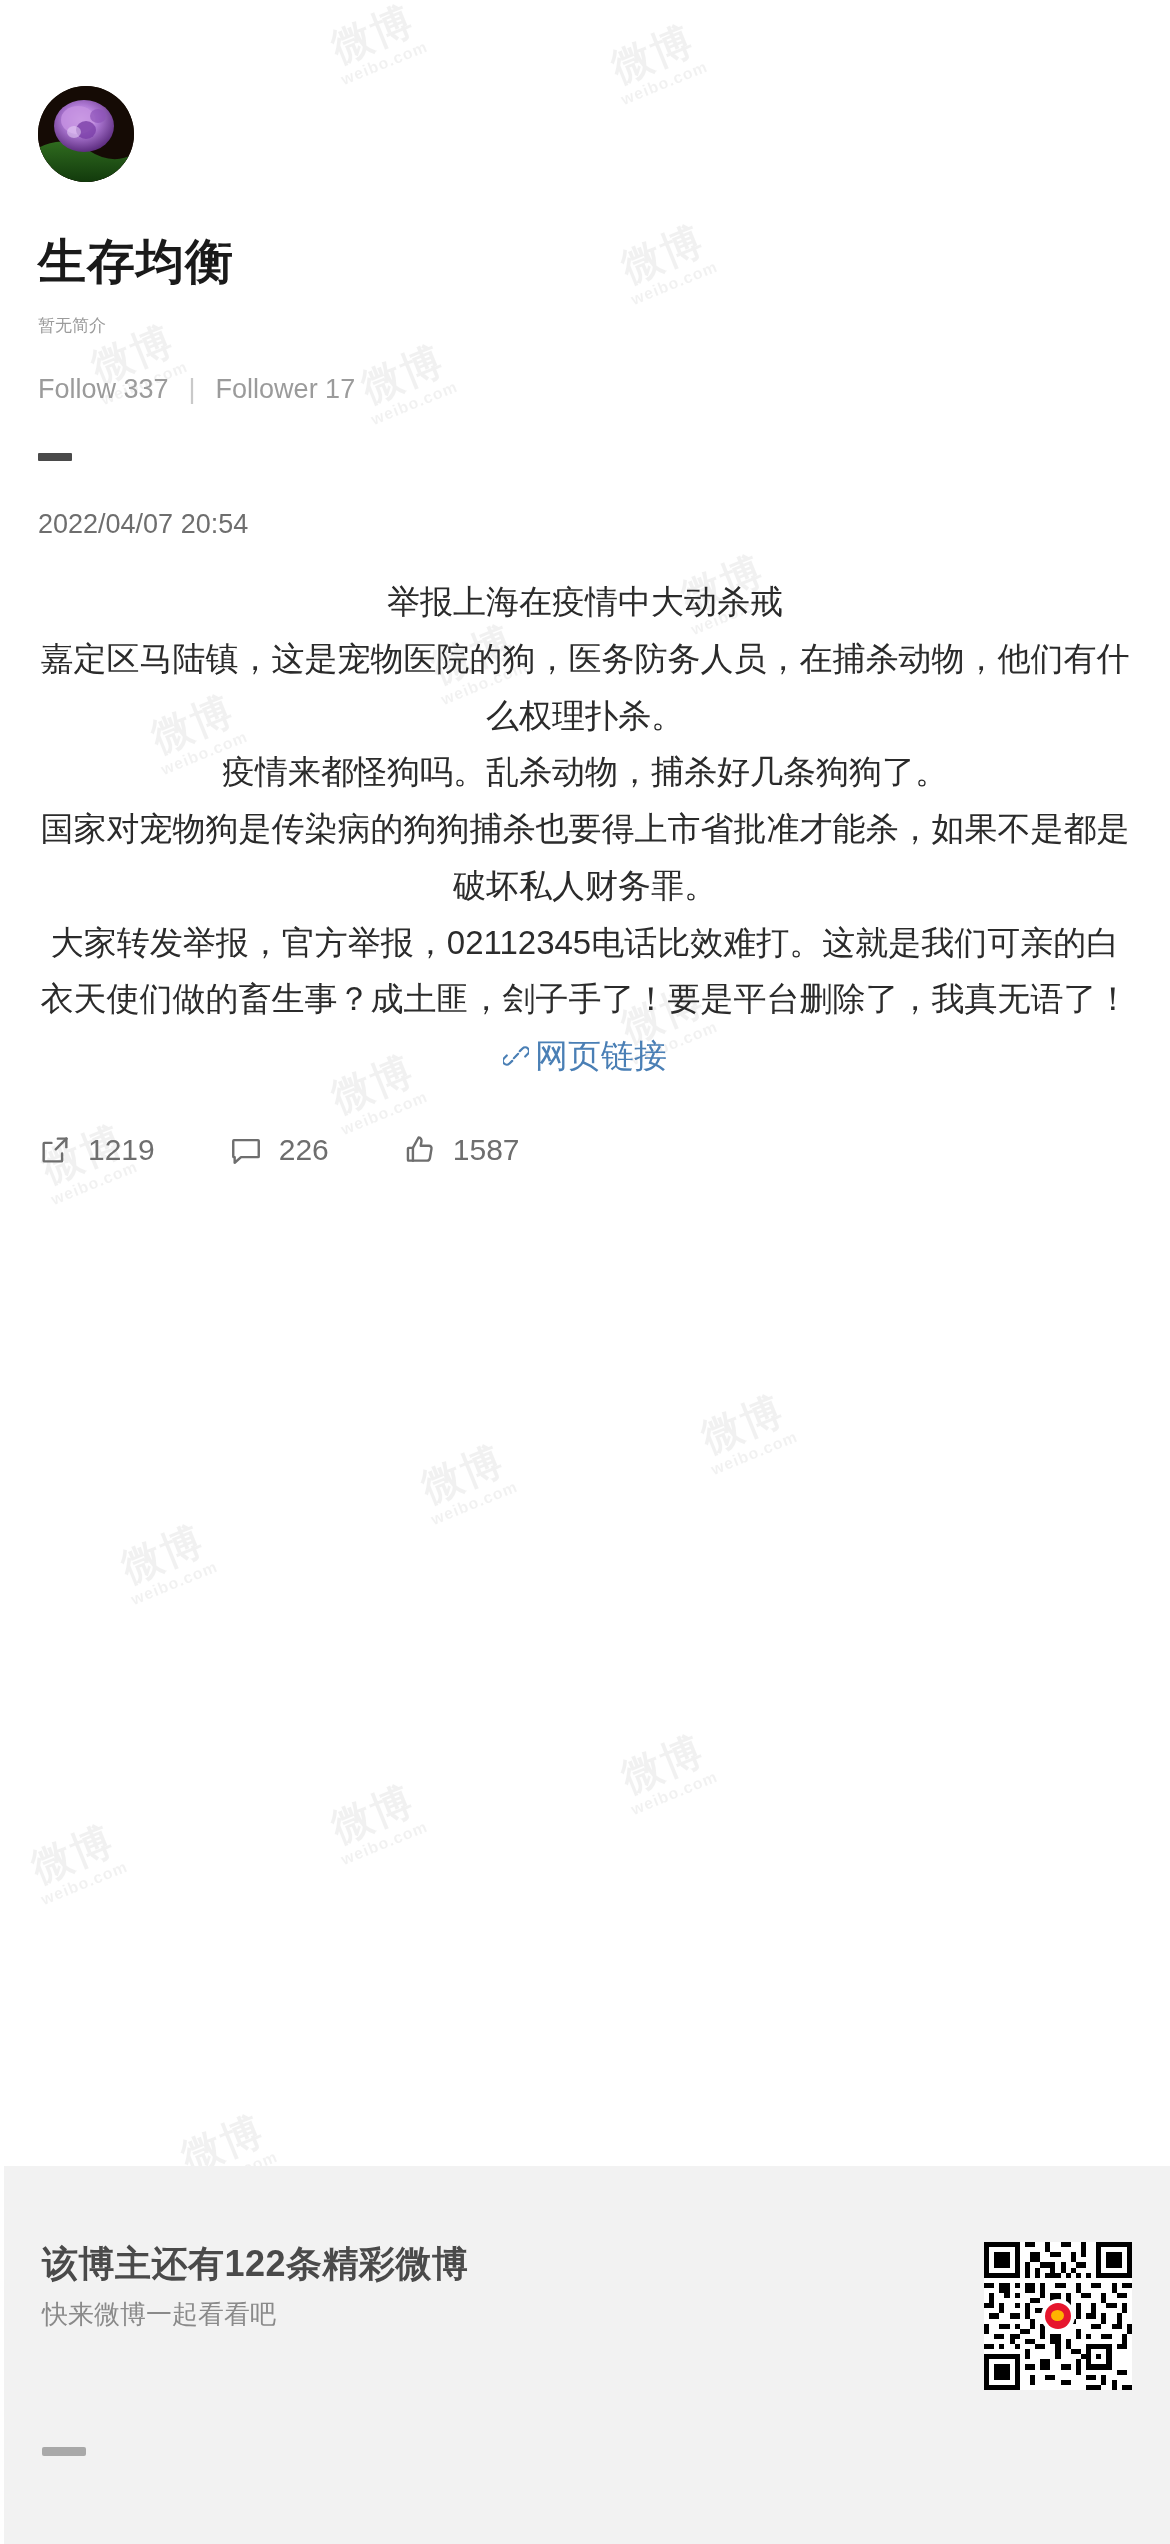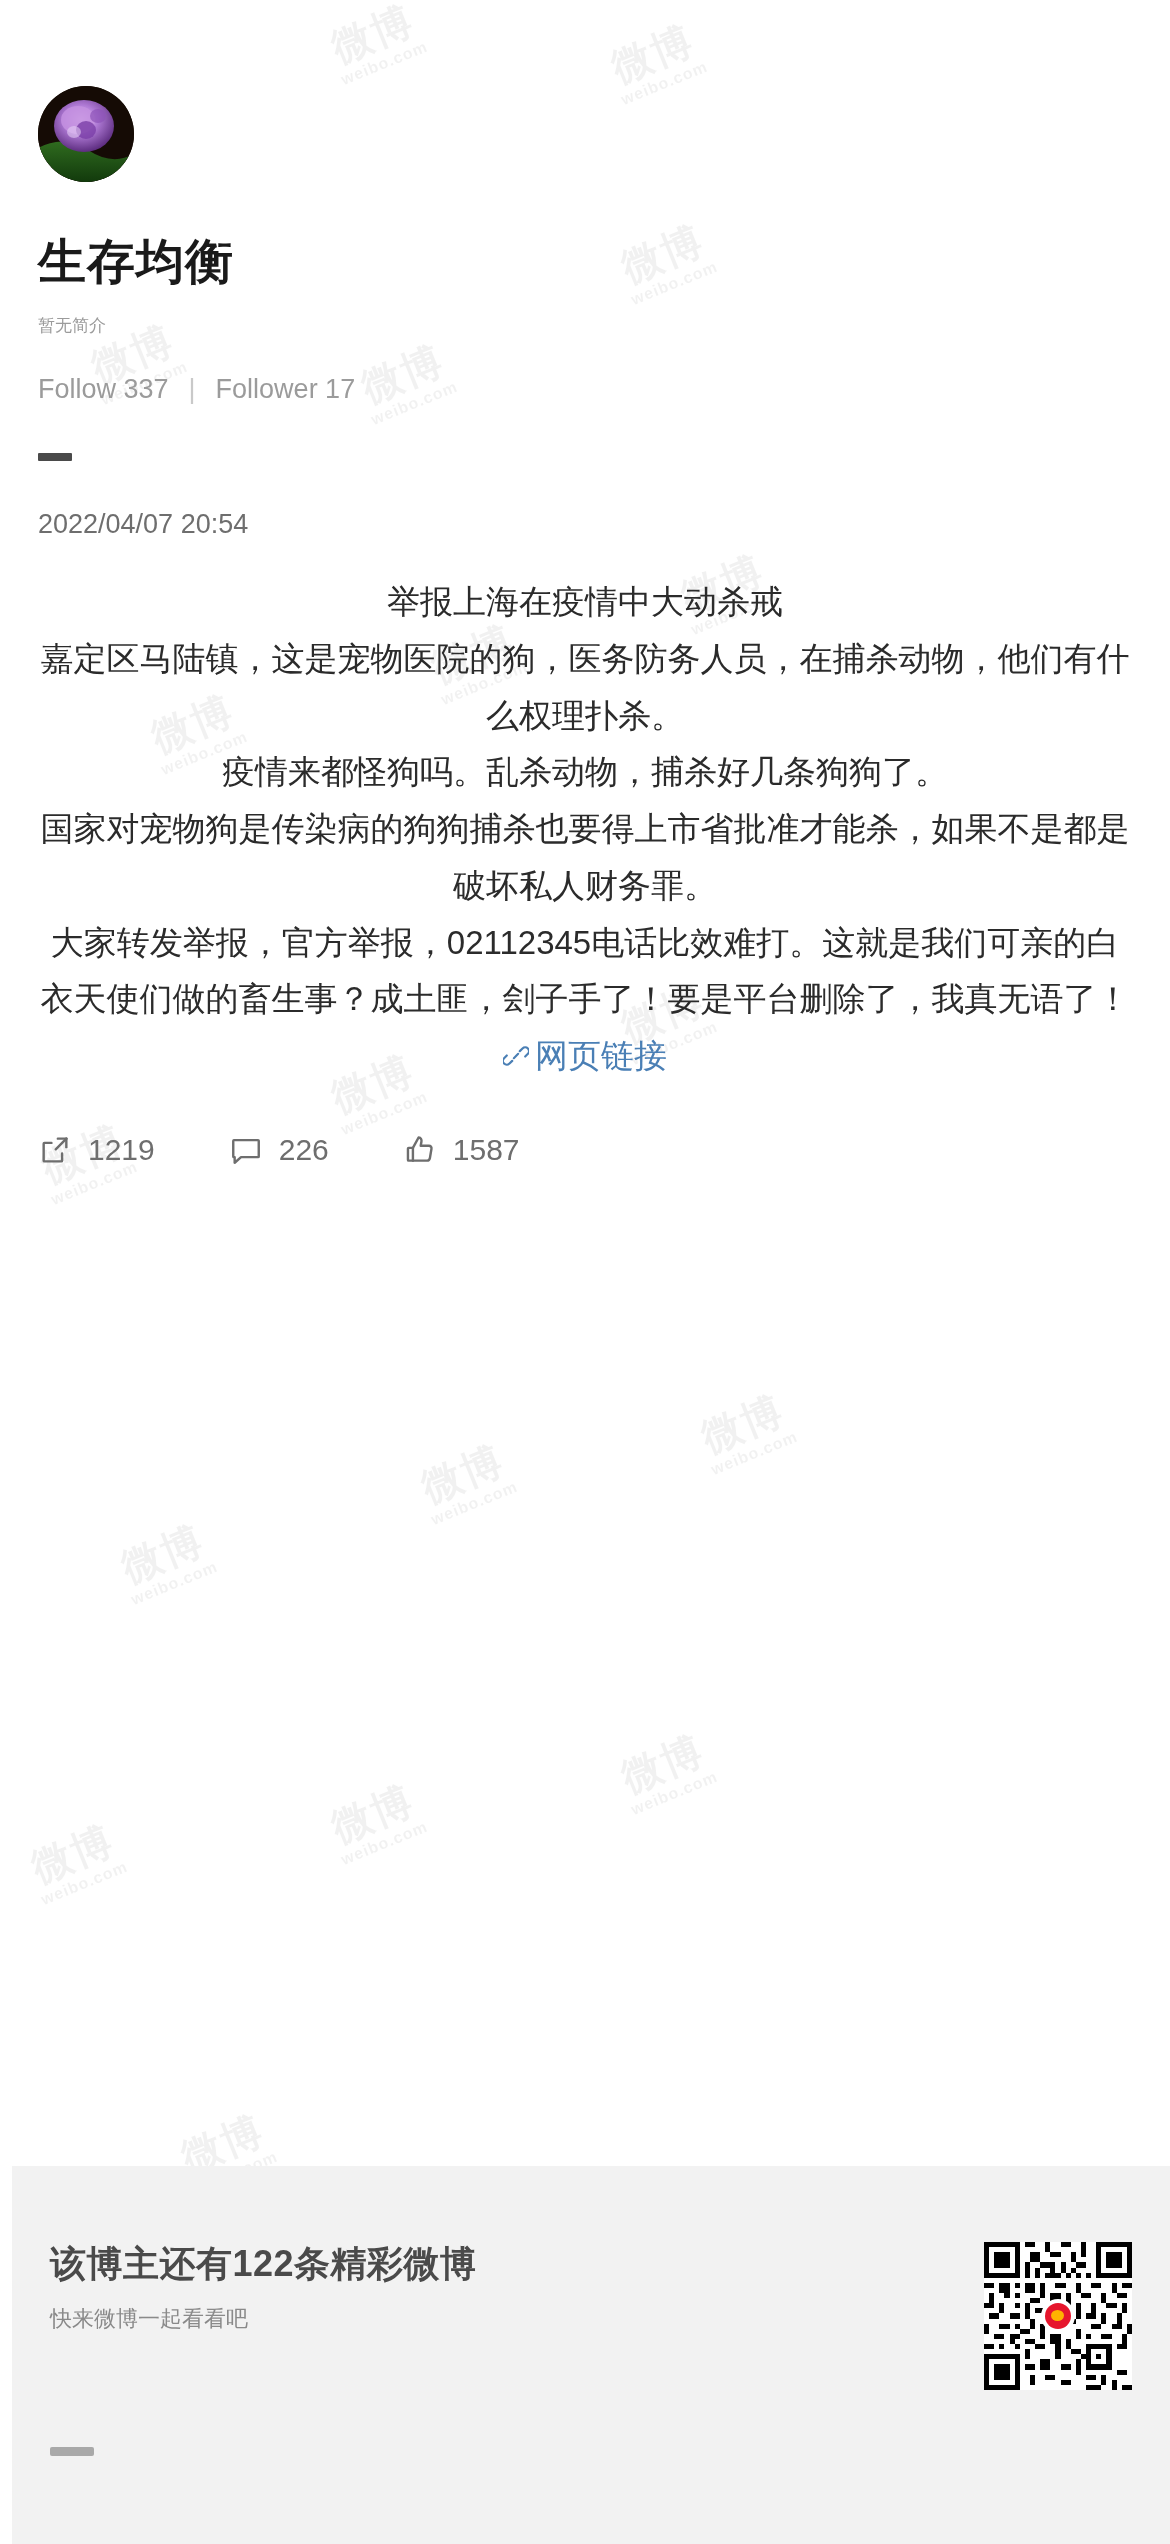--- a/index.html
+++ b/index.html
@@ -123,43 +123,43 @@
     align-items: center;
     gap: 16px;
     margin-right: 74px;
     color: #6e6e6e;
     font-size: 30px;
   }
   .action svg { display: block; }
 
   .footer {
     position: absolute;
-    left: 12px;
+    left: 4px;
     right: 0;
     bottom: 0;
     height: 378px;
     background: #f2f2f2;
     z-index: 2;
   }
   .footer-inner {
     position: relative;
     height: 100%;
     padding: 74px 38px 0 38px;
     display: flex;
     justify-content: space-between;
   }
   .footer-title {
     font-size: 36px;
     font-weight: bold;
     color: #4a4a4a;
     letter-spacing: 0.5px;
   }
   .footer-sub {
-    margin-top: 15px;
-    font-size: 22px;
+    margin-top: 8px;
+    font-size: 26px;
     color: #8a8a8a;
   }
   .footer-bar {
     position: absolute;
     left: 38px;
     bottom: 88px;
     width: 44px;
     height: 9px;
     background: #a9a9a9;
     border-radius: 2px;

